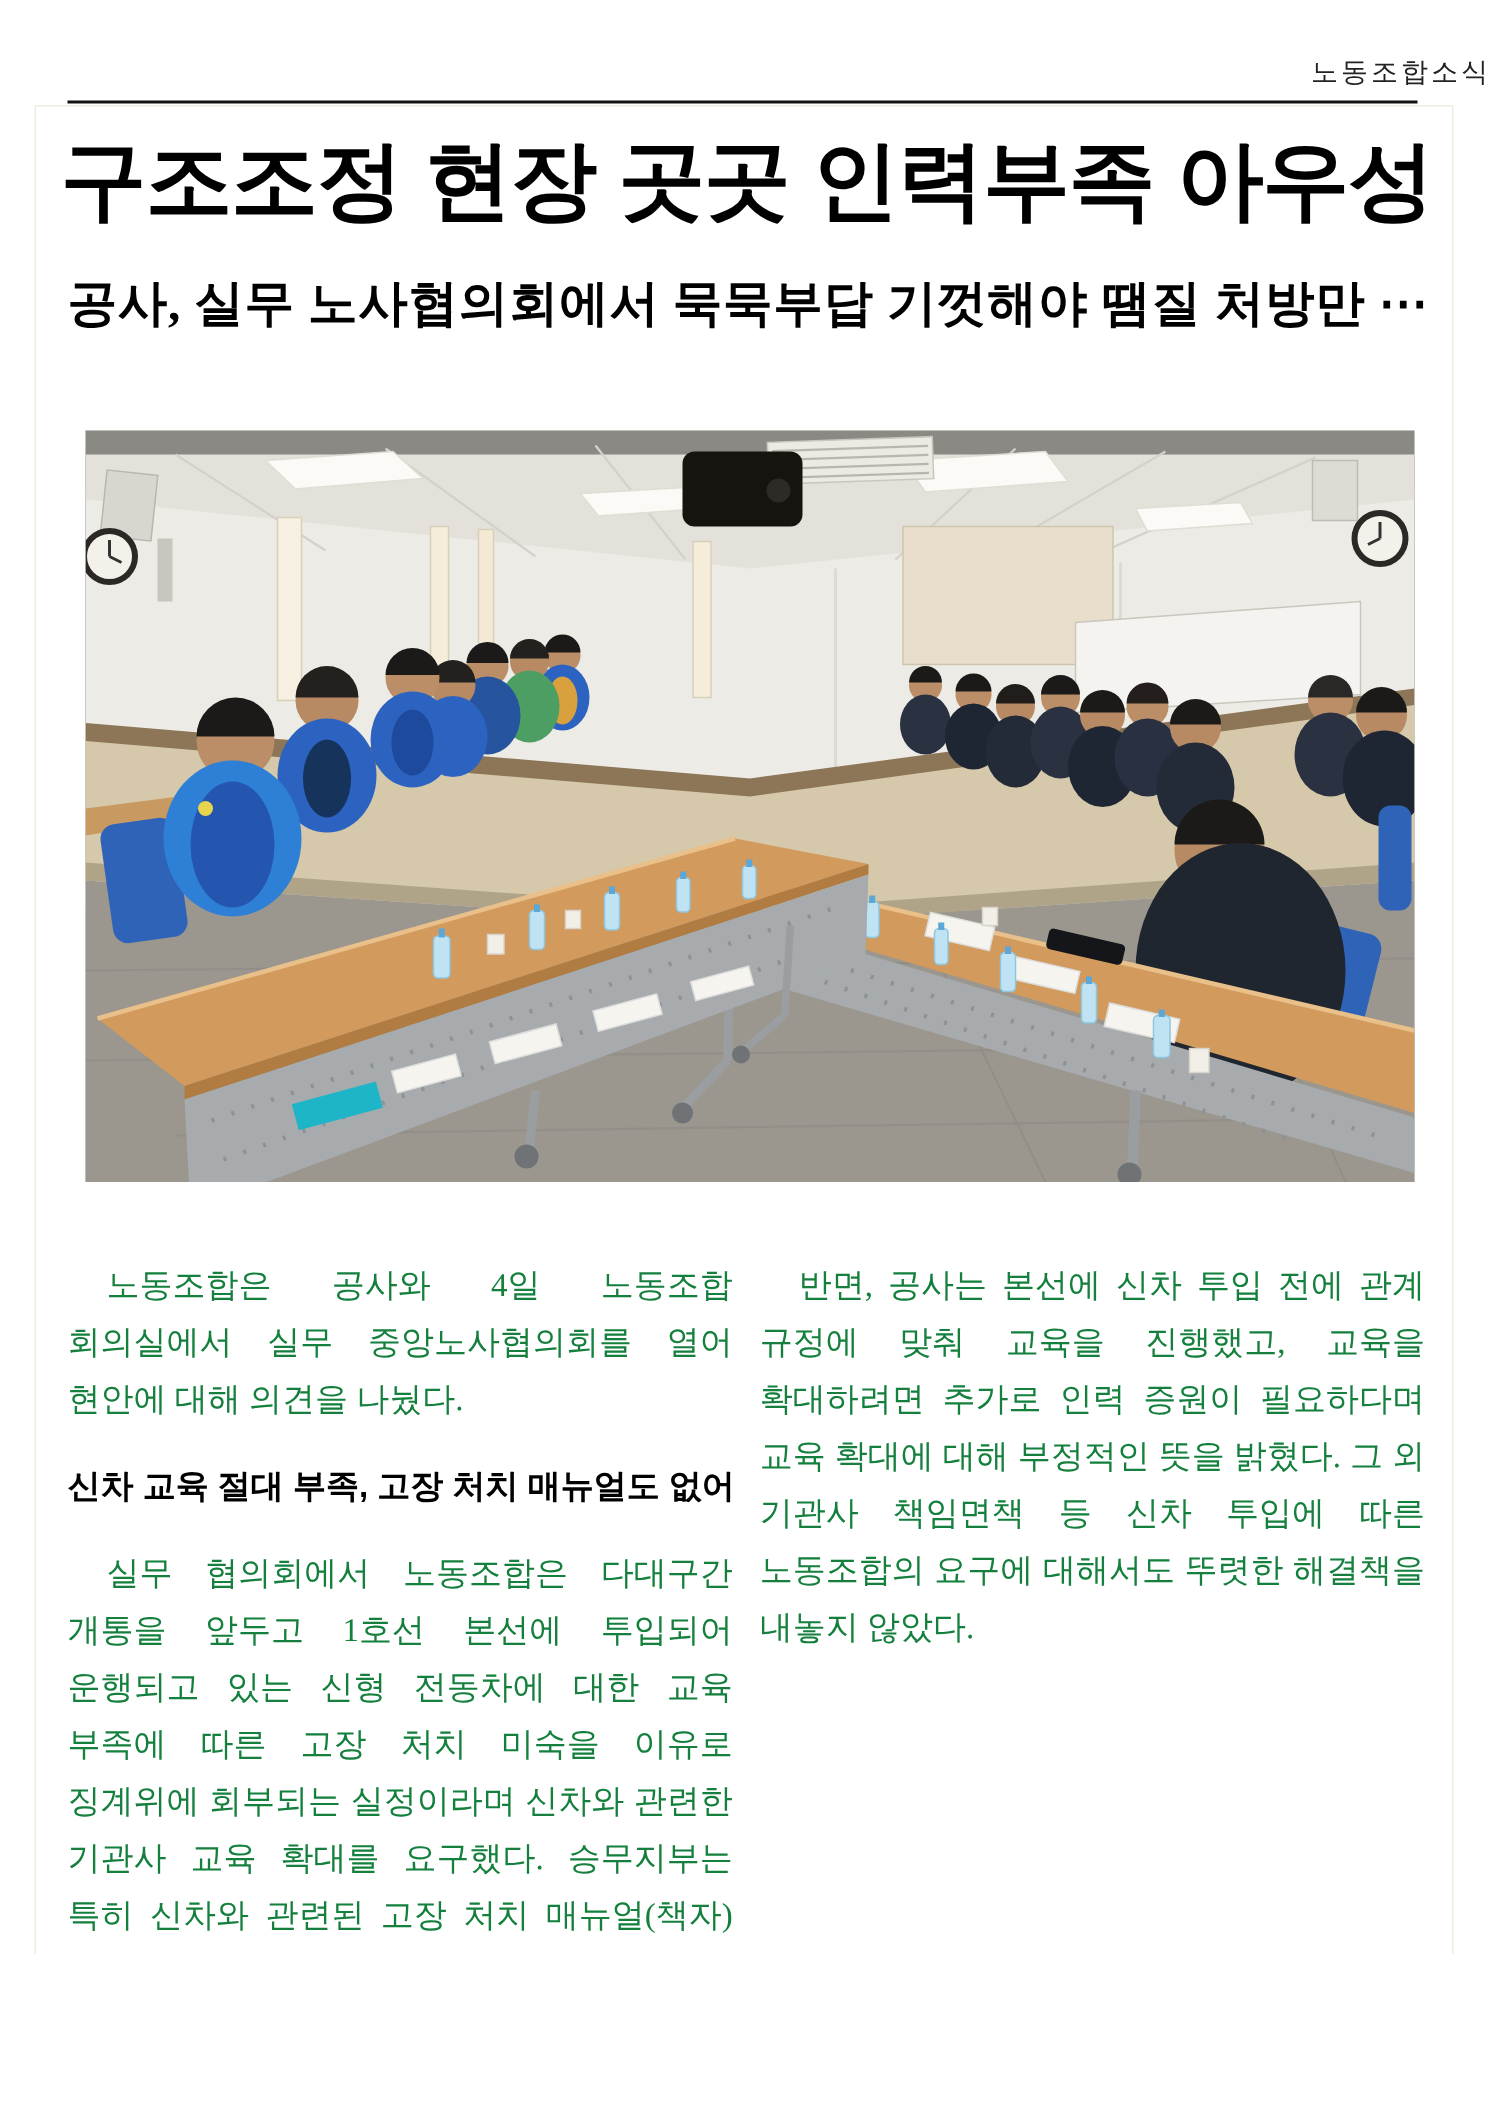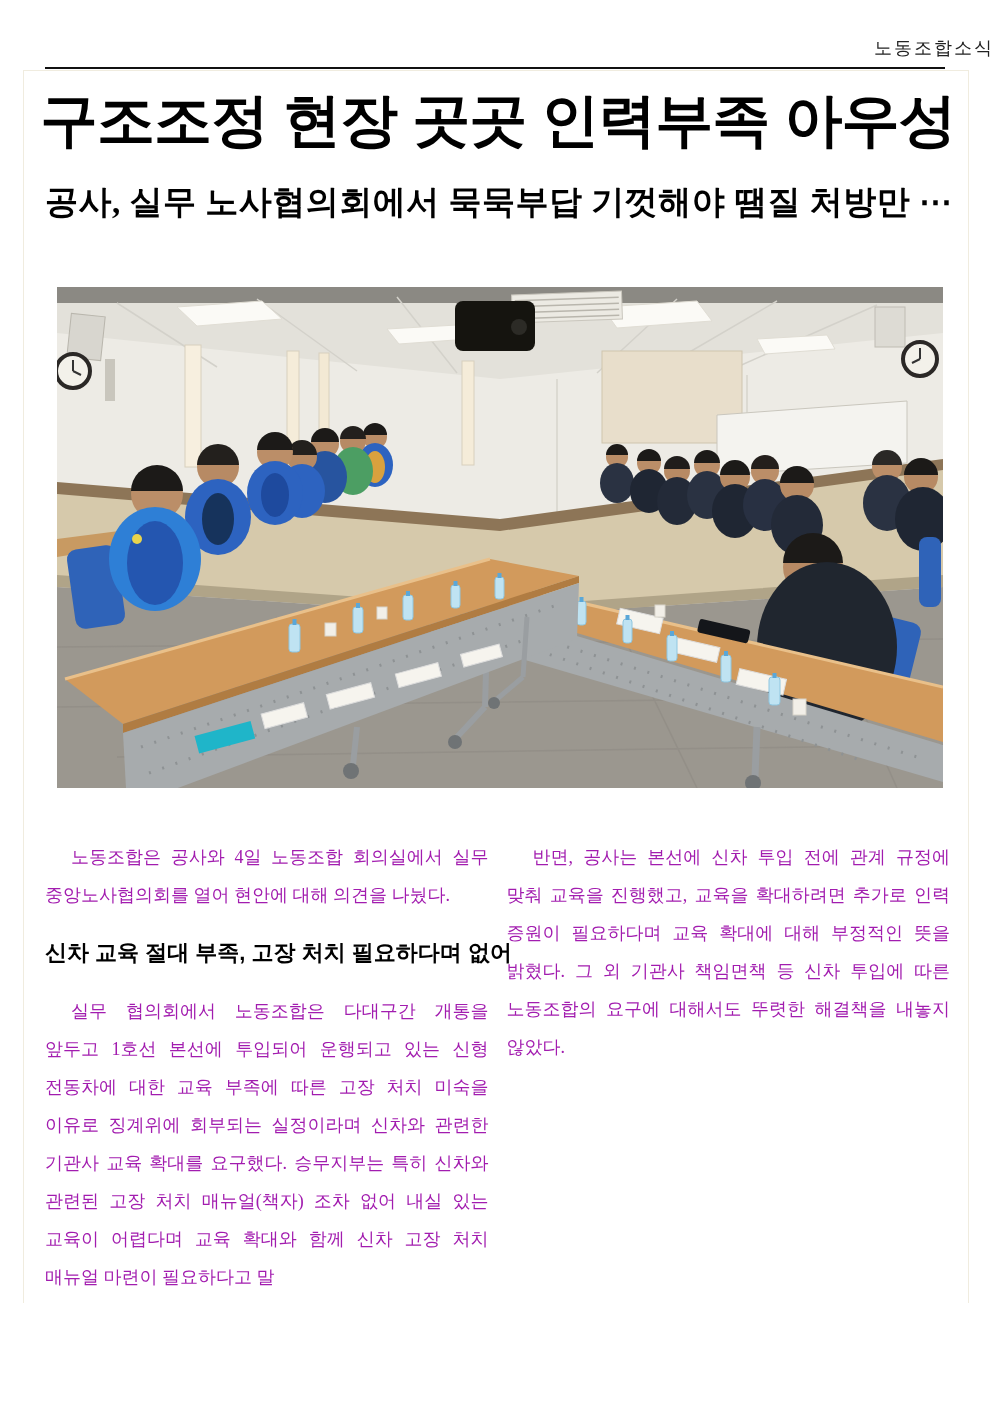--- a/index.html
+++ b/index.html
@@ -41,23 +41,23 @@
     background:#8b8983;overflow:hidden;
   }
   .photo svg{display:block;}
   .columns{
     position:absolute;top:838px;left:45px;width:905px;
     display:flex;gap:18px;
   }
   .col{flex:1;min-width:0;}
   .col p{
     margin:0;
-    font-size:18px;line-height:38px;
+    font-size:22px;line-height:38px;
     text-align:justify;word-break:keep-all;
-    color:#a21caf;
+    color:#15803d;
   }
   .col p.indent{text-indent:26px;}
   .col h3{
     margin:24px 0 24px 0;
     font-family:"Liberation Sans", sans-serif;
     font-weight:bold;font-size:22px;line-height:30px;
     color:#000;white-space:nowrap;
   }
   .page-number{
     position:absolute;top:1336px;left:0;width:992px;
@@ -326,21 +326,21 @@
           <rect x="268" y="336" width="11" height="13" fill="#f2efe8" stroke="#d8d4ca"></rect>
           <rect x="320" y="320" width="10" height="12" fill="#f2efe8" stroke="#d8d4ca"></rect>
         </g>
       </g>
     </svg>
   </div>
 
   <div class="columns">
     <div class="col">
       <p class="indent">노동조합은 공사와 4일 노동조합 회의실에서 실무 중앙노사협의회를 열어 현안에 대해 의견을 나눴다.</p>
-      <h3>신차 교육 절대 부족, 고장 처치 필요하다며 없어</h3>
+      <h3>신차 교육 절대 부족, 고장 처치 매뉴얼도 없어</h3>
       <p class="indent">실무 협의회에서 노동조합은 다대구간 개통을 앞두고 1호선 본선에 투입되어 운행되고 있는 신형 전동차에 대한 교육 부족에 따른 고장 처치 미숙을 이유로 징계위에 회부되는 실정이라며 신차와 관련한 기관사 교육 확대를 요구했다. 승무지부는 특히 신차와 관련된 고장 처치 매뉴얼(책자) 조차 없어 내실 있는 교육이 어렵다며 교육 확대와 함께 신차 고장 처치 매뉴얼 마련이 필요하다고 말</p>
     </div>
     <div class="col">
       <p class="indent">반면, 공사는 본선에 신차 투입 전에 관계 규정에 맞춰 교육을 진행했고, 교육을 확대하려면 추가로 인력 증원이 필요하다며 교육 확대에 대해 부정적인 뜻을 밝혔다. 그 외 기관사 책임면책 등 신차 투입에 따른 노동조합의 요구에 대해서도 뚜렷한 해결책을 내놓지 않았다.</p>
     </div>
   </div>
 
   <div class="page-number">- 4 -</div>
 
 </div>

